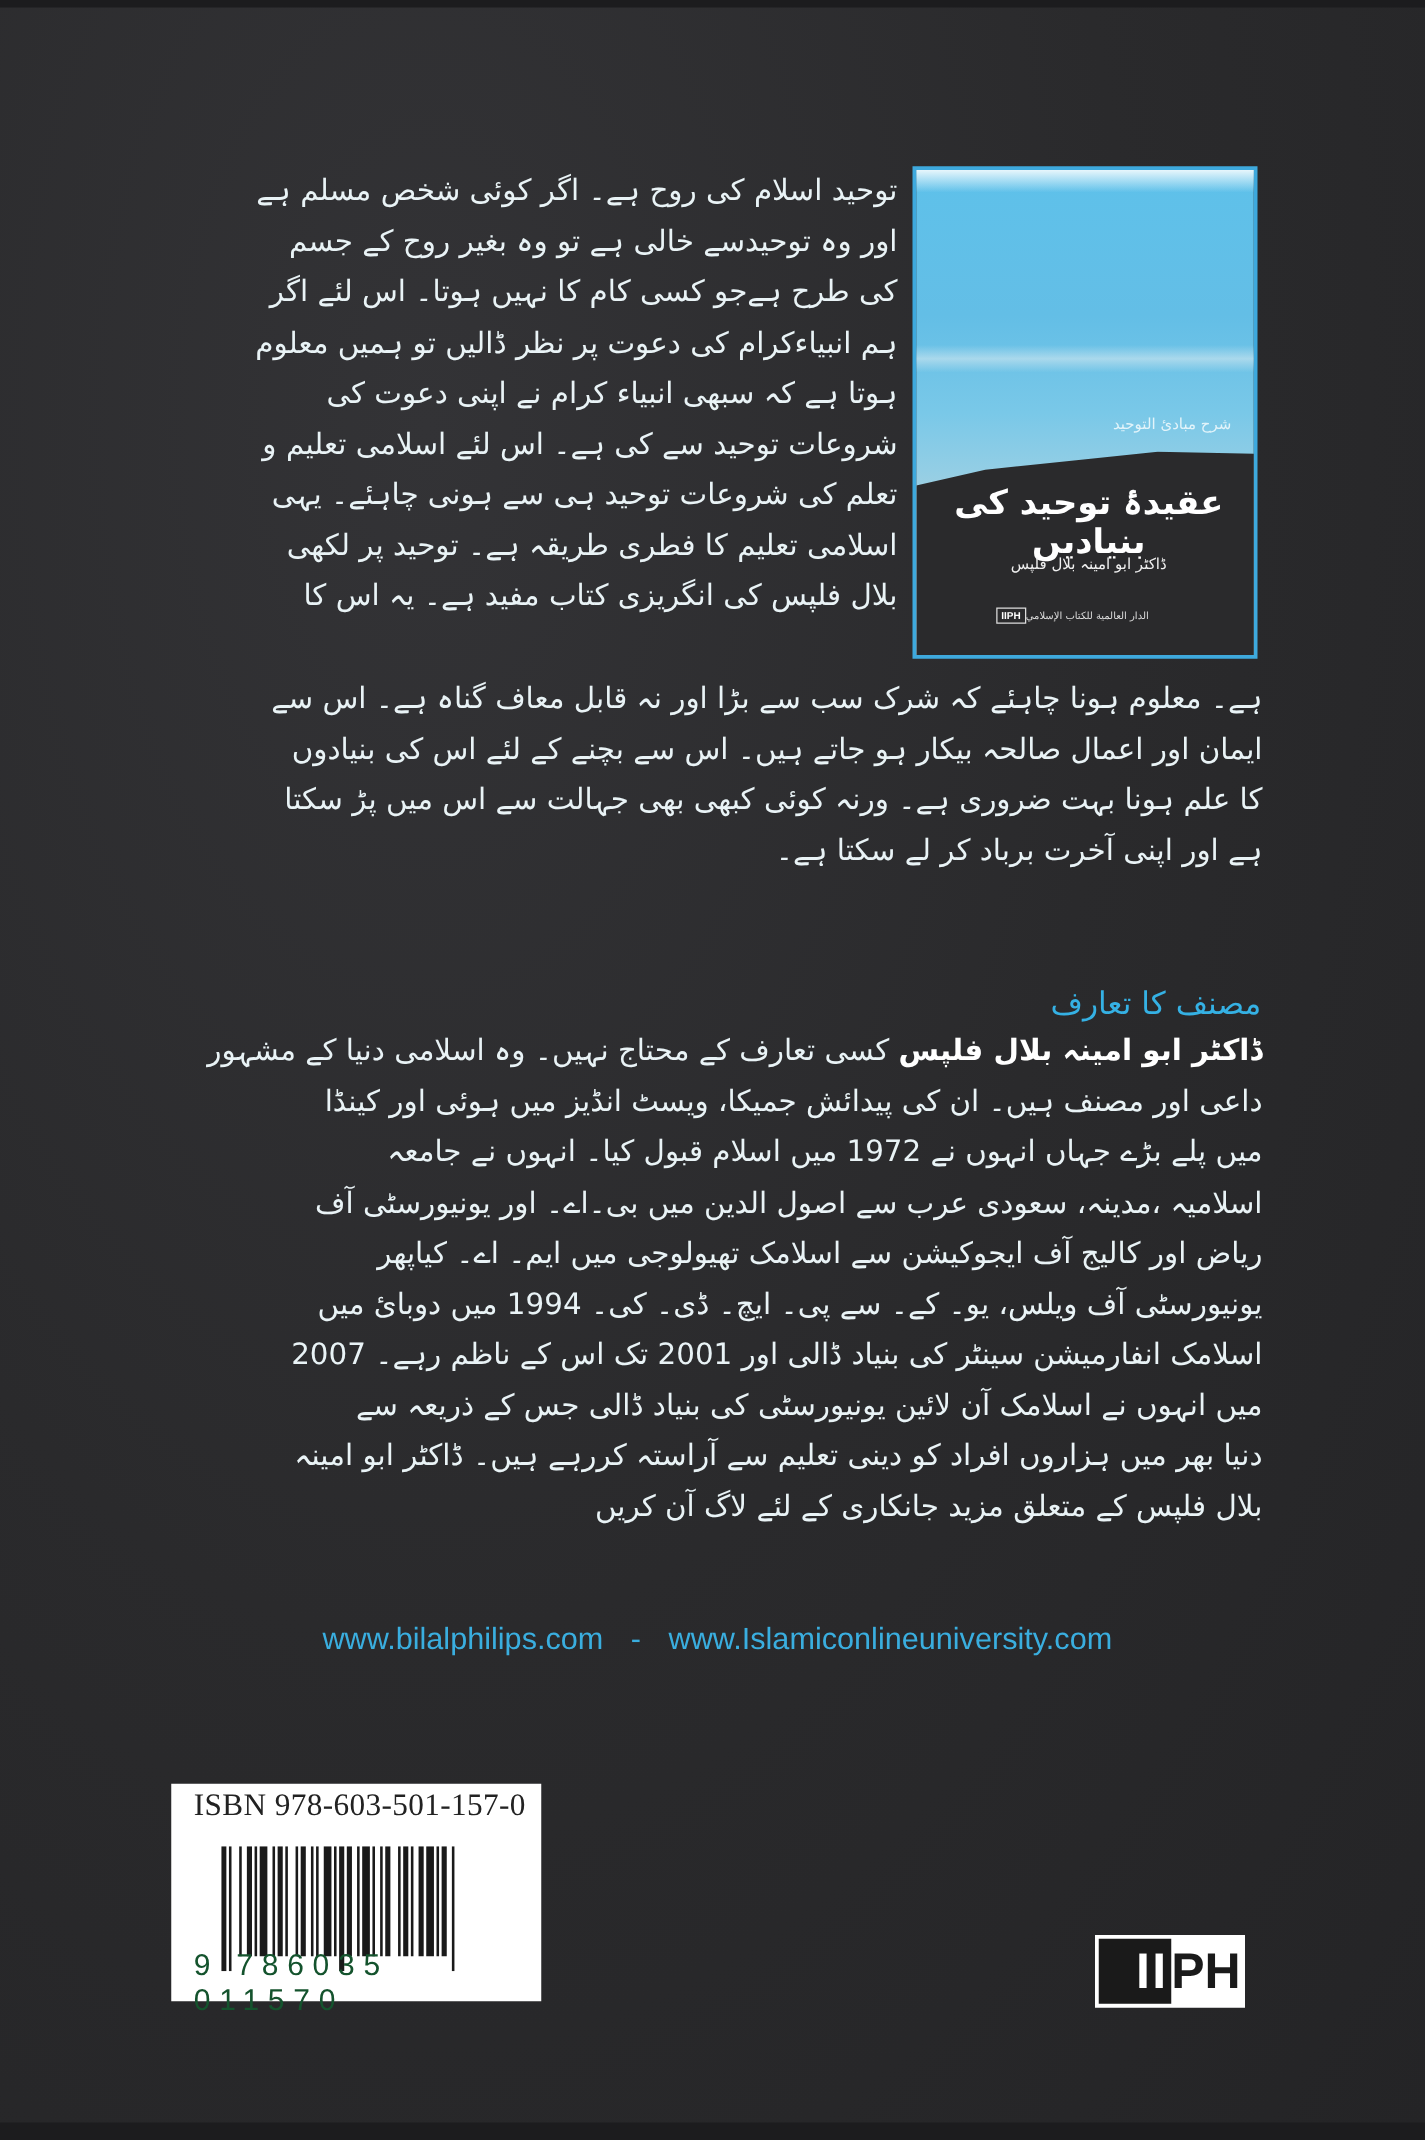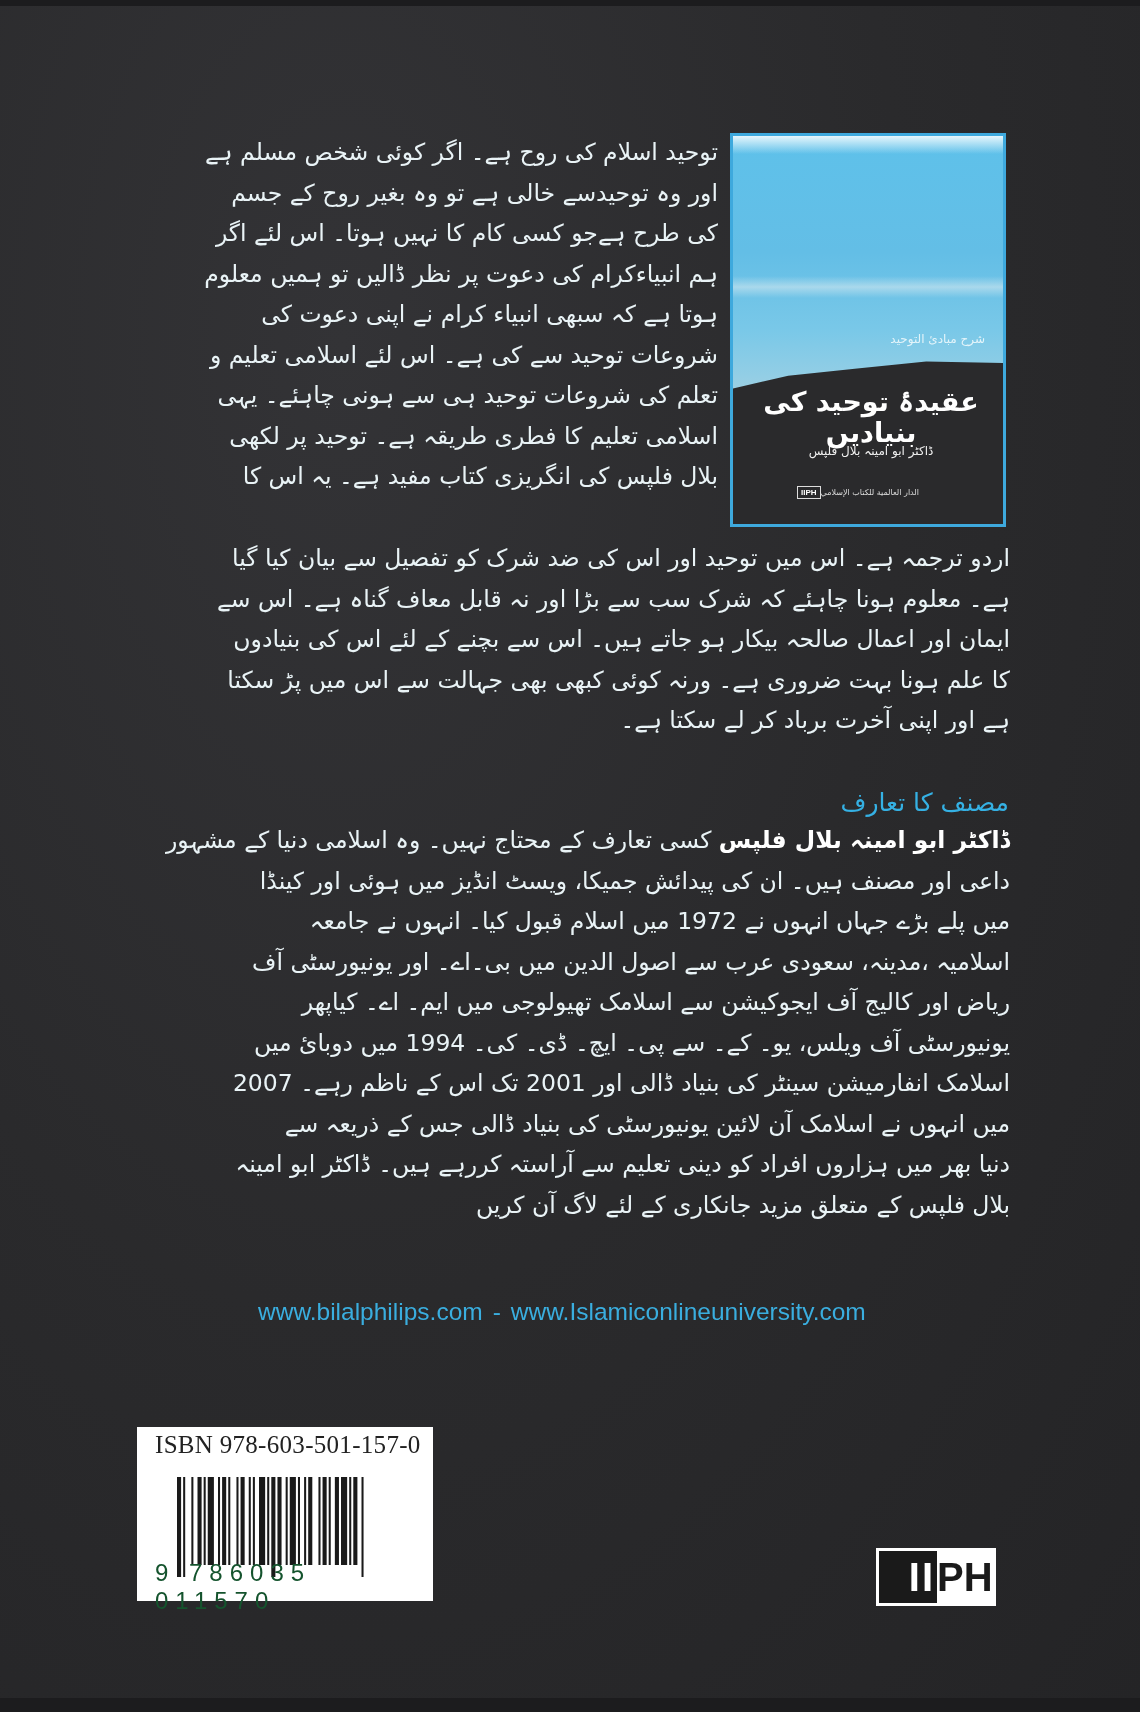--- a/index.html
+++ b/index.html
@@ -50,21 +50,21 @@
     position:absolute; right:131px; top:788px;
     color:#35b1e4; font-size:25px; direction:rtl;
   }
   .bio { position:absolute; left:138px; top:820px; width:872px; }
   .bio .bold { font-weight:bold; color:#ffffff; }
   .bio p { margin:0; }
 
   .links {
     position:absolute; left:258px; top:1298px; width:740px;
     color:#3aaedf; font-family:"Liberation Sans", sans-serif; font-size:24.5px;
-    white-space:nowrap; display:flex; gap:10px;
+    white-space:nowrap; display:flex; gap:22px;
   }
   .links a { color:inherit; text-decoration:none; }
 
   .isbn-box {
     position:absolute; left:137px; top:1427px; width:296px; height:174px;
     background:#ffffff;
   }
   .isbn-text {
     position:absolute; left:18px; top:4px; font-family:"Liberation Serif", serif;
     font-size:25px; color:#222; letter-spacing:0.3px;
@@ -97,21 +97,20 @@
         <p>کی طرح ہےجو کسی کام کا نہیں ہوتا۔ اس لئے اگر</p>
         <p>ہم انبیاءکرام کی دعوت پر نظر ڈالیں تو ہمیں معلوم</p>
         <p>ہوتا ہے کہ سبھی انبیاء کرام نے اپنی دعوت کی</p>
         <p>شروعات توحید سے کی ہے۔ اس لئے اسلامی تعلیم و</p>
         <p>تعلم کی شروعات توحید ہی سے ہونی چاہئے۔ یہی</p>
         <p>اسلامی تعلیم کا فطری طریقہ ہے۔ توحید پر لکھی</p>
         <p>بلال فلپس کی انگریزی کتاب مفید ہے۔ یہ اس کا</p>
       </div>
   </div>
   <div class="intro-bottom urdu" id="introBottom">
-      <p>اردو ترجمہ ہے۔ اس میں توحید اور اس کی ضد شرک کو تفصیل سے بیان کیا گیا</p>
       <p>ہے۔ معلوم ہونا چاہئے کہ شرک سب سے بڑا اور نہ قابل معاف گناہ ہے۔ اس سے</p>
       <p>ایمان اور اعمال صالحہ بیکار ہو جاتے ہیں۔ اس سے بچنے کے لئے اس کی بنیادوں</p>
       <p>کا علم ہونا بہت ضروری ہے۔ ورنہ کوئی کبھی بھی جہالت سے اس میں پڑ سکتا</p>
       <p>ہے اور اپنی آخرت برباد کر لے سکتا ہے۔</p>
     </div>
 
   <div class="thumb">
     <div class="cloud1"></div>
     <div class="cloud2"></div>
     <div class="hill"></div>

